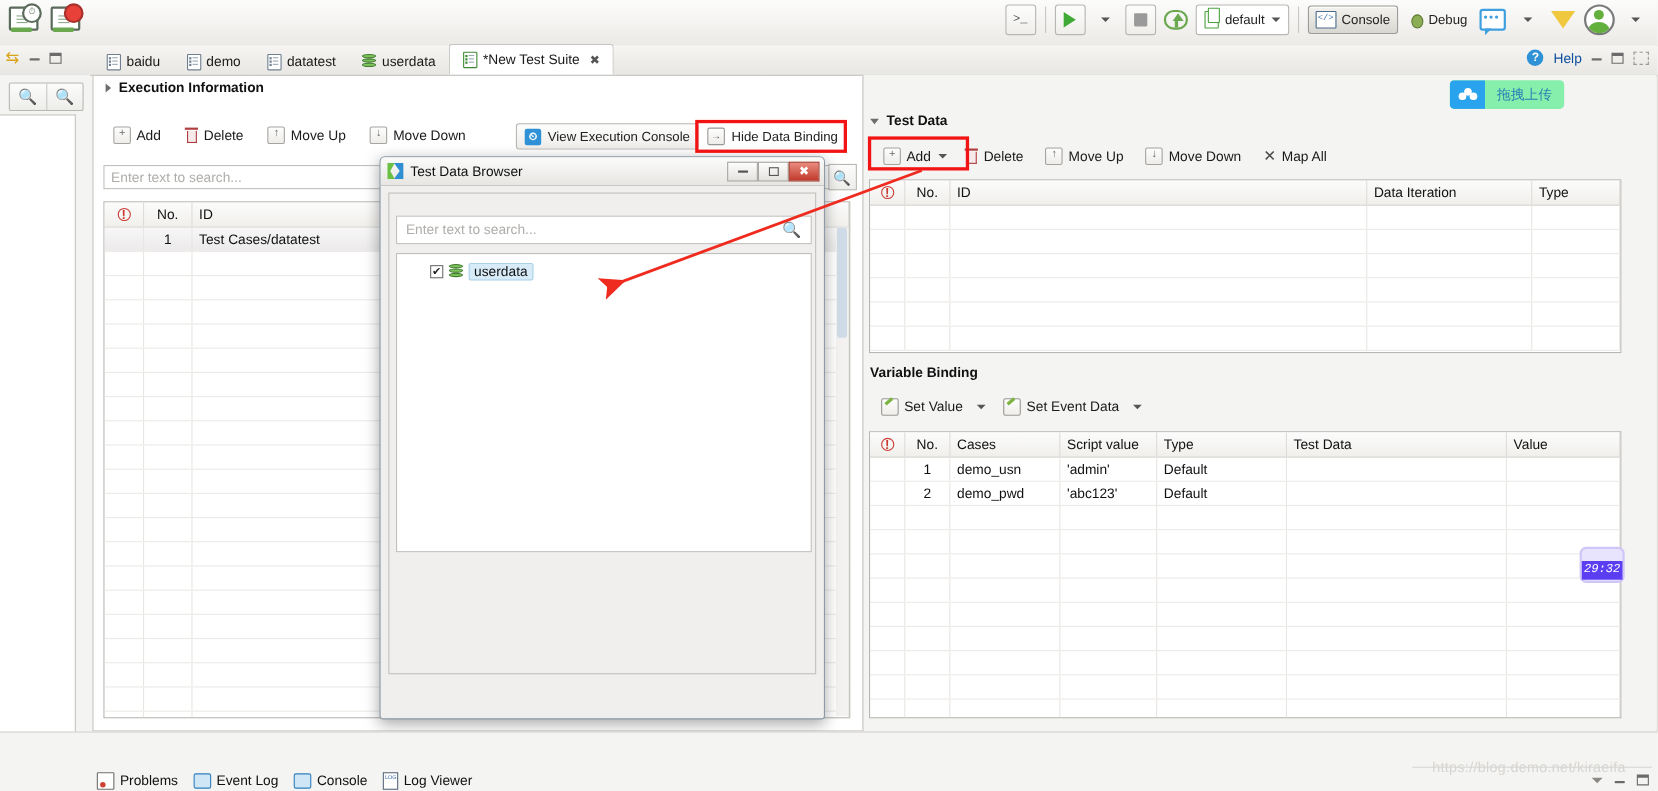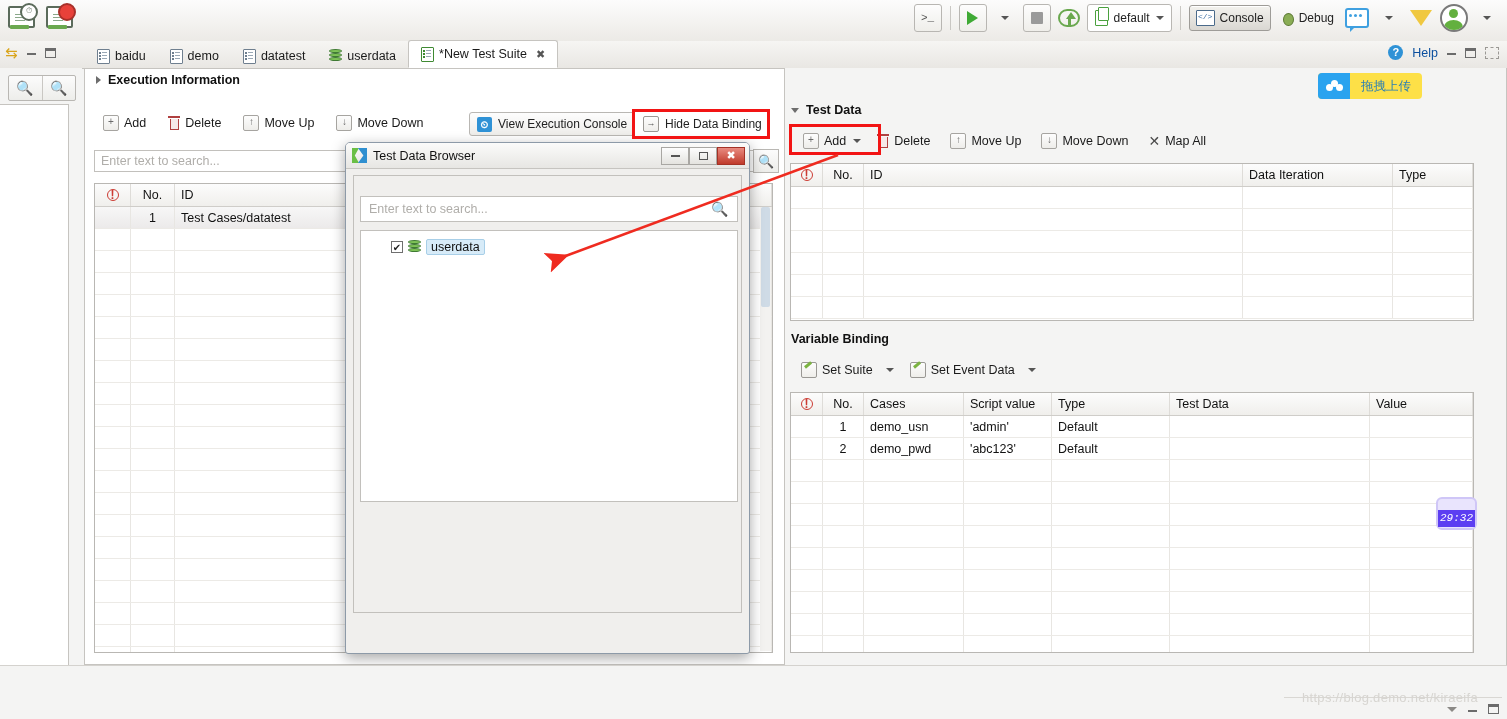--- a/index.html
+++ b/index.html
@@ -161,21 +161,21 @@
   .tree-lbl{background:#d7ebf8;border:1px solid #a8cfe8;padding:0px 4px;font-size:12.5px;color:#111;border-radius:2px;}
   .dlg-btns{position:absolute;left:0;bottom:16px;width:405px;display:flex;justify-content:flex-end;gap:12px;padding-right:16px;box-sizing:border-box;}
   .dbtn{width:88px;height:25px;border:1px solid #9e9c98;border-radius:3px;background:linear-gradient(#fdfdfd,#dedcd8);font-size:12.5px;color:#111;display:flex;align-items:center;justify-content:center;box-sizing:border-box;}
   .dbtn.primary{border-color:#3d9ad6;background:linear-gradient(#e8f6fd,#a9dcf5);}
 
   
   .redbox{position:absolute;border:3px solid #f21414;box-sizing:border-box;pointer-events:none;}
   #svgann{position:absolute;left:0;top:0;width:1507px;height:719px;pointer-events:none;}
 
   
-  .baidu-badge{position:absolute;left:1318px;top:73px;display:flex;align-items:center;background:#fde047;border-radius:4px;height:26px;overflow:hidden;}
+  .baidu-badge{position:absolute;left:1318px;top:73px;display:flex;align-items:center;background:#86efac;border-radius:4px;height:26px;overflow:hidden;}
   .baidu-badge .ic{width:32px;height:26px;background:#2aa3ef;display:flex;align-items:center;justify-content:center;}
   .paw{position:relative;width:17px;height:13px;}
   .paw i{position:absolute;width:7px;height:7px;border-radius:50%;background:#fff;}
   .paw i:nth-child(1){left:0;top:4px;}
   .paw i:nth-child(2){left:5px;top:0;}
   .paw i:nth-child(3){left:10px;top:4px;}
   .baidu-badge .tx{padding:0 11px;color:#2a7fb5;font-size:12.5px;}
   .timer{position:absolute;left:1436px;top:497px;width:41px;height:33px;border:2px solid #cfc6f7;border-radius:6px;background:#e9e4fd;box-sizing:border-box;display:flex;align-items:flex-end;justify-content:center;padding-bottom:1px;}
   .timer span{display:block;width:37px;background:#5c3ef2;color:#fff;font-size:11px;font-family:"Liberation Mono","DejaVu Sans Mono",monospace;font-style:italic;text-align:center;line-height:17px;}
   .watermark{position:absolute;left:1302px;top:690px;color:#d7d5d1;font-size:13px;letter-spacing:.3px;}
@@ -605,21 +605,21 @@
         <div class="td" style="width: 80px;"></div>
       </div>
     </div>
 </div>
 
 <div class="abs vb-hdr" data-bind="variable_binding.section_title">Variable Binding</div>
 
 <div class="abs vb-toolbar">
   <div class="tbar-btn">
     <span class="pencil"></span>
-    <span data-bind="variable_binding.toolbar.set_type">Set Suite</span>
+    <span data-bind="variable_binding.toolbar.set_type">Set Value</span>
     <span class="dd-caret" style="margin-left:8px"></span>
   </div>
   <div class="tbar-btn">
     <span class="pencil"></span>
     <span data-bind="variable_binding.toolbar.set_test_data">Set Event Data</span>
     <span class="dd-caret" style="margin-left:8px"></span>
   </div>
 </div>
 
 <div class="abs rtable" id="vbTable">
@@ -766,20 +766,38 @@
           <i></i>
           <i></i>
           <i></i>
         </span>
       <span class="tree-lbl" data-bind="dialog.tree_items.0.label">userdata</span>
     </div>
   </div>
 </div>
 
 <div class="abs" id="statusbar">
+  <div class="sb-tabs">
+    <div class="sb-tab">
+      <span class="ico-prob"></span>
+      <span data-bind="status_bar.views.0.label">Problems</span>
+    </div>
+    <div class="sb-tab">
+      <span class="ico-mon"></span>
+      <span data-bind="status_bar.views.1.label">Event Log</span>
+    </div>
+    <div class="sb-tab">
+      <span class="ico-mon"></span>
+      <span data-bind="status_bar.views.2.label">Console</span>
+    </div>
+    <div class="sb-tab">
+      <span class="ico-log"></span>
+      <span data-bind="status_bar.views.3.label">Log Viewer</span>
+    </div>
+  </div>
   <div class="sb-right">
     <span class="tri-dn"></span>
     <span class="minbox"></span>
     <span class="maxbox"></span>
   </div>
 </div>
 <div class="hr-line"></div>
 
 <div class="baidu-badge">
   <span class="ic">

